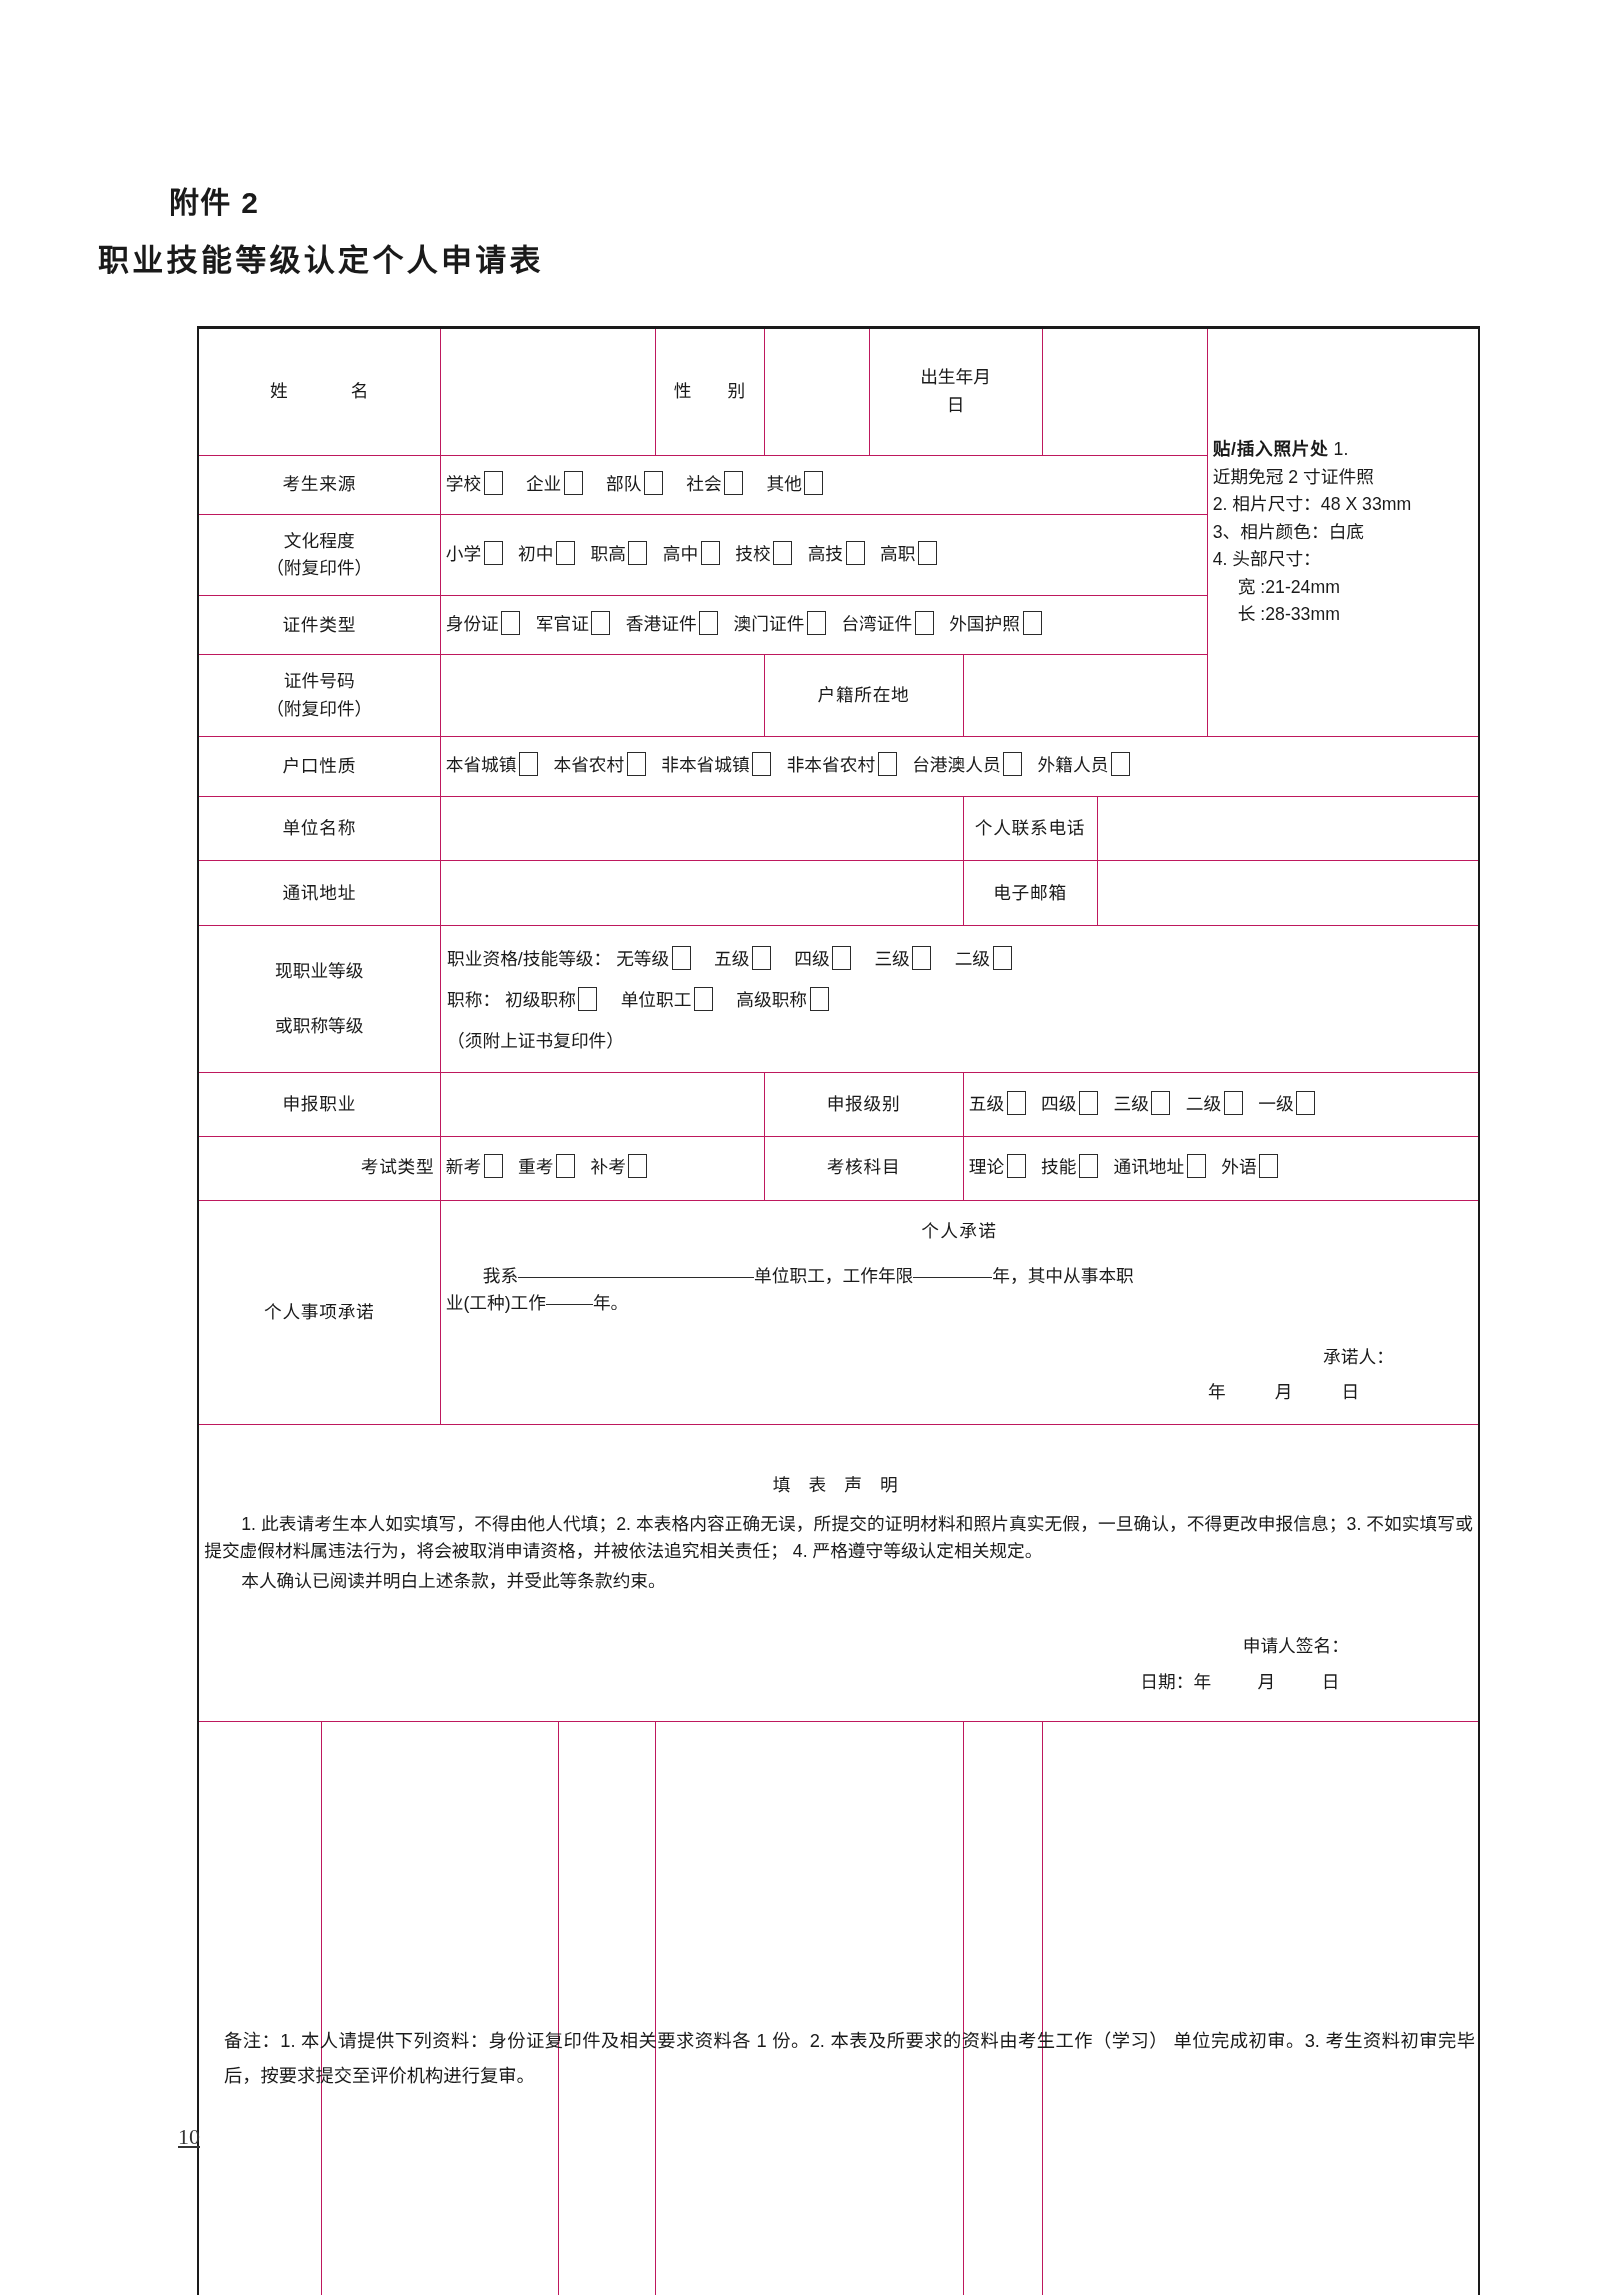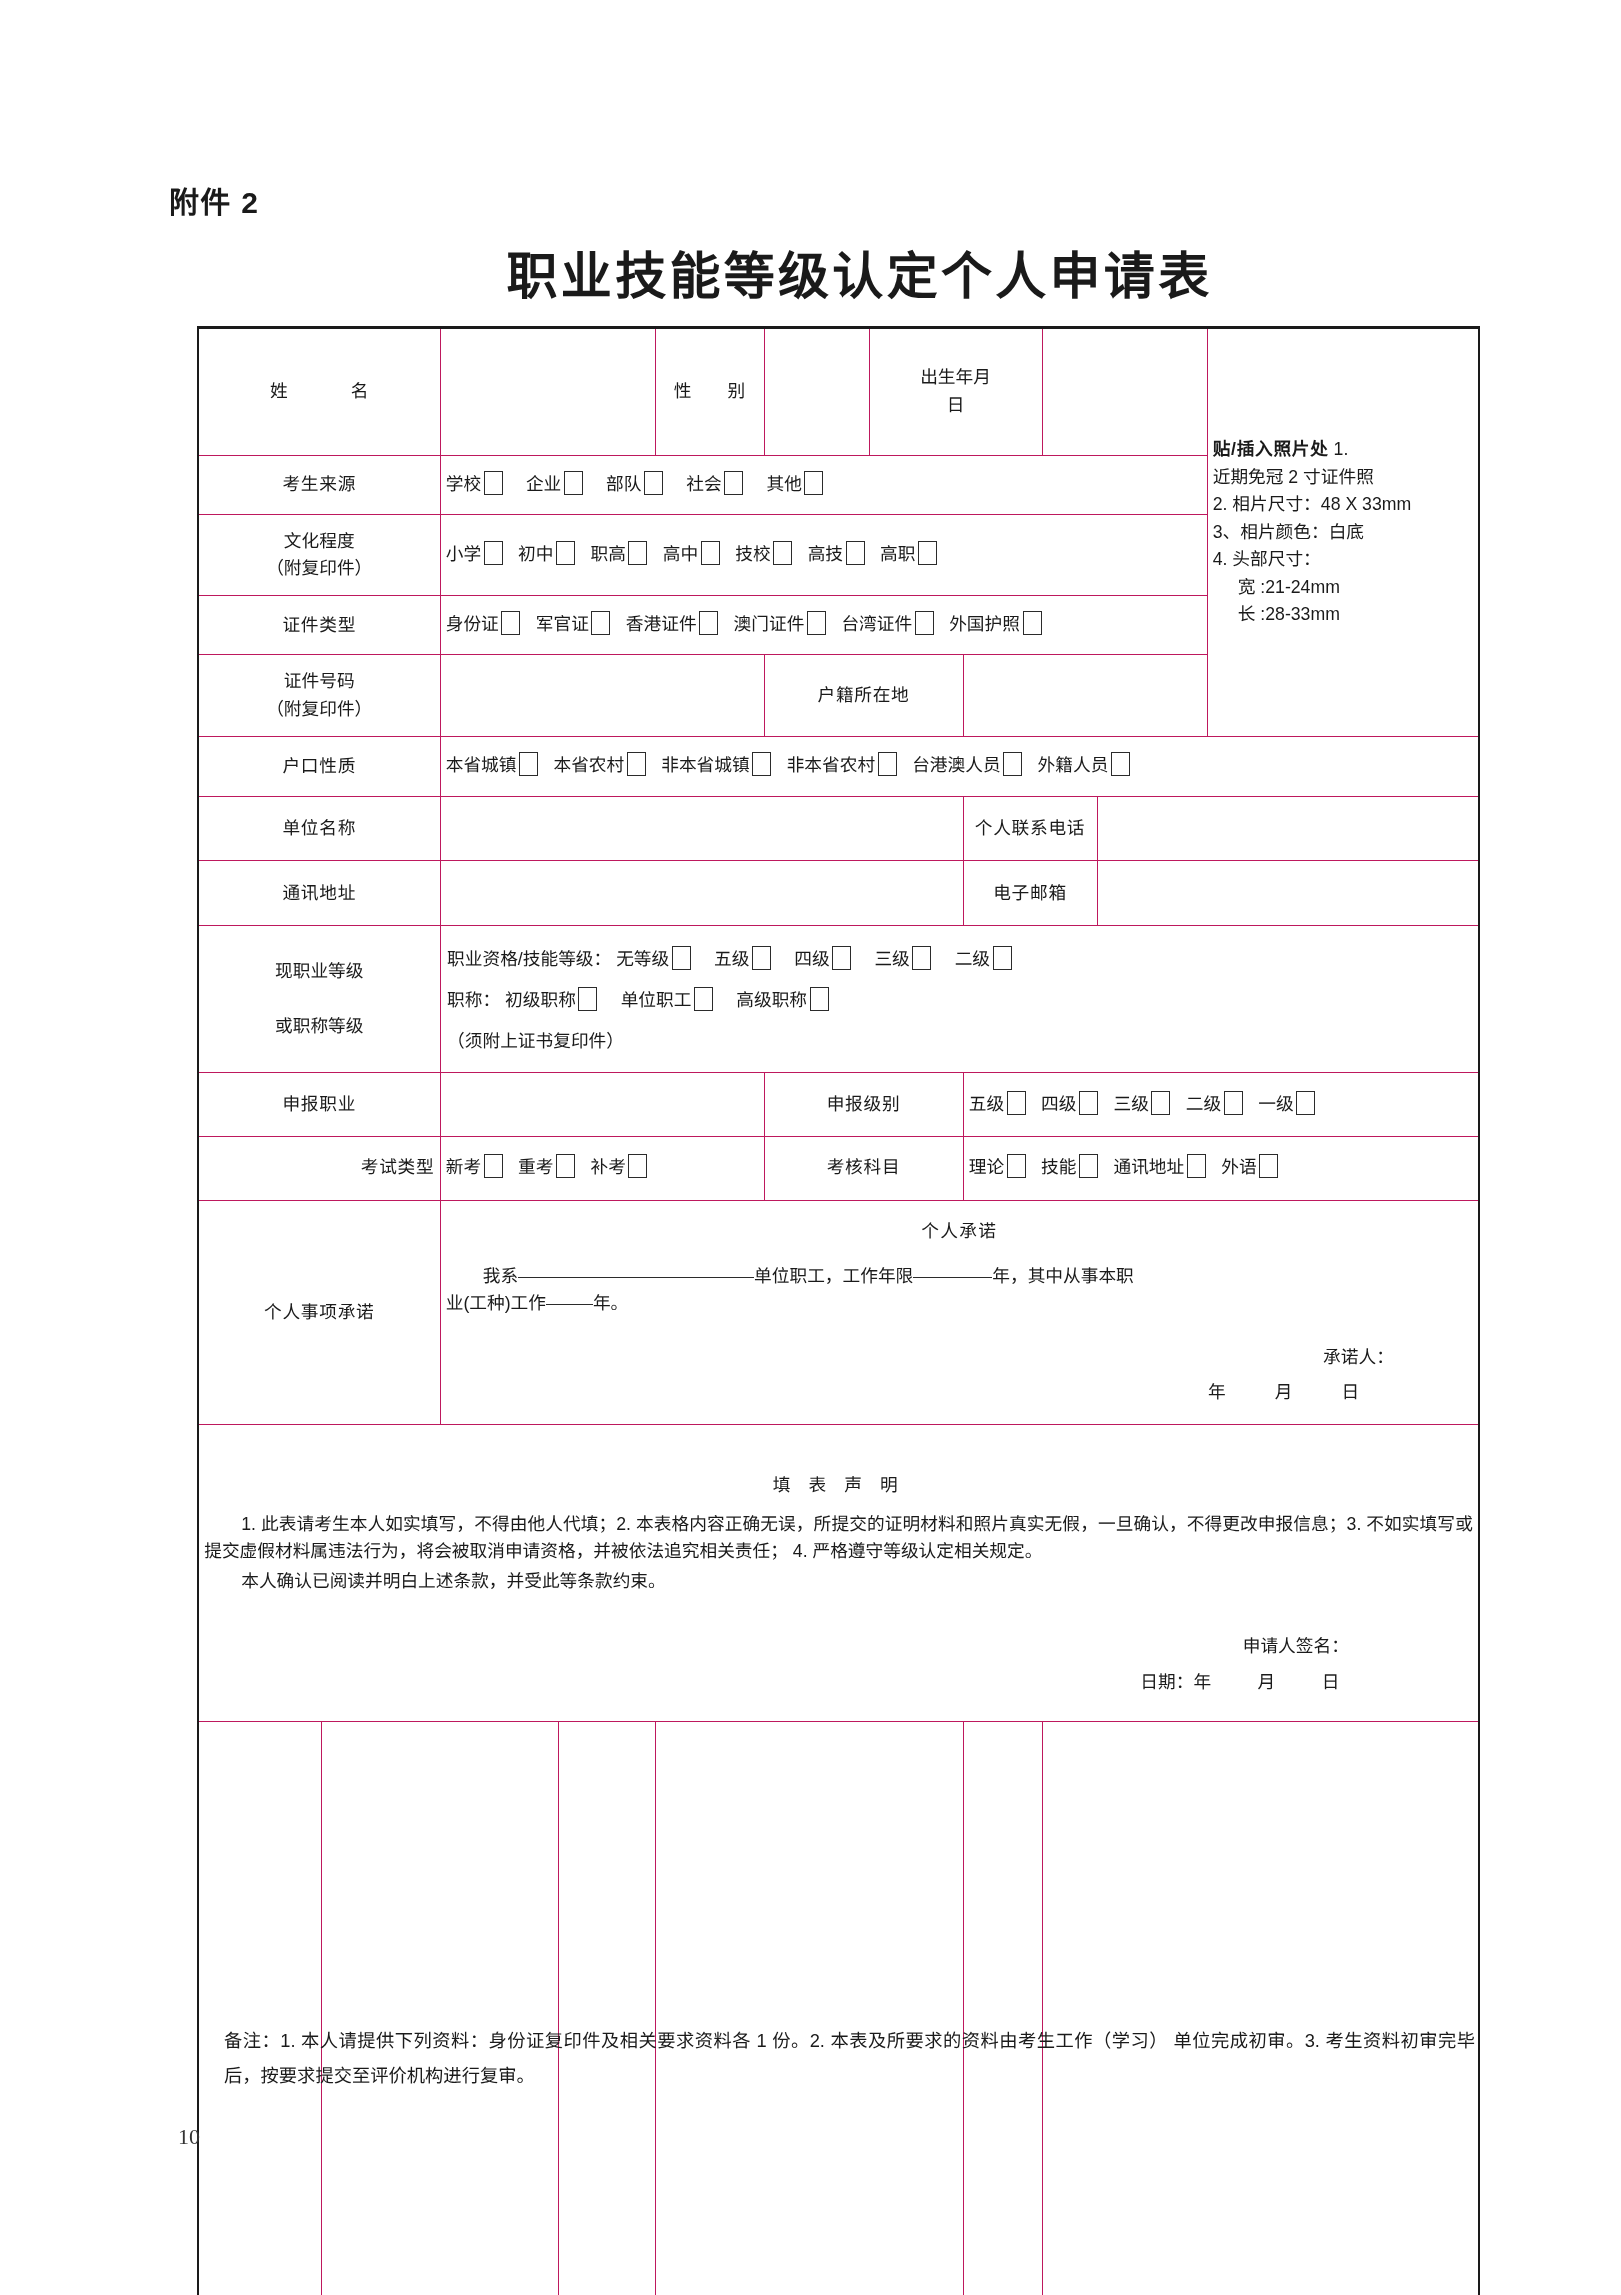--- a/index.html
+++ b/index.html
@@ -29,22 +29,21 @@
     font-size: 30px;
     font-weight: 700;
     letter-spacing: 1.3px;
     font-family: "Liberation Sans", "DejaVu Sans", sans-serif;
   }
   .doc-title {
     position: absolute;
     left: 0;
     right: 0;
     top: 235px;
-    text-align: center;
-    font-size: 51px;
+    font-size: 31px;
     font-weight: 700;
     letter-spacing: 3.3px;
     font-family: "Liberation Sans", "DejaVu Sans", sans-serif;
     padding-left: 98px;
   }
 
   
   .form-wrap {
     position: absolute;
     left: 197px;
@@ -226,20 +225,21 @@
     line-height: 1.9;
     font-family: "Liberation Sans", "DejaVu Sans", sans-serif;
     text-align: justify;
   }
   .page-num {
     position: absolute;
     left: 178px;
     top: 2124px;
     font-size: 22px;
     color: #333;
+    text-decoration: underline;
   }
 </style>
 </head>
 <body>
 
 <div class="page">
 
   <div class="attach-label">附件 2</div>
   <div class="doc-title">职业技能等级认定个人申请表</div>
 

